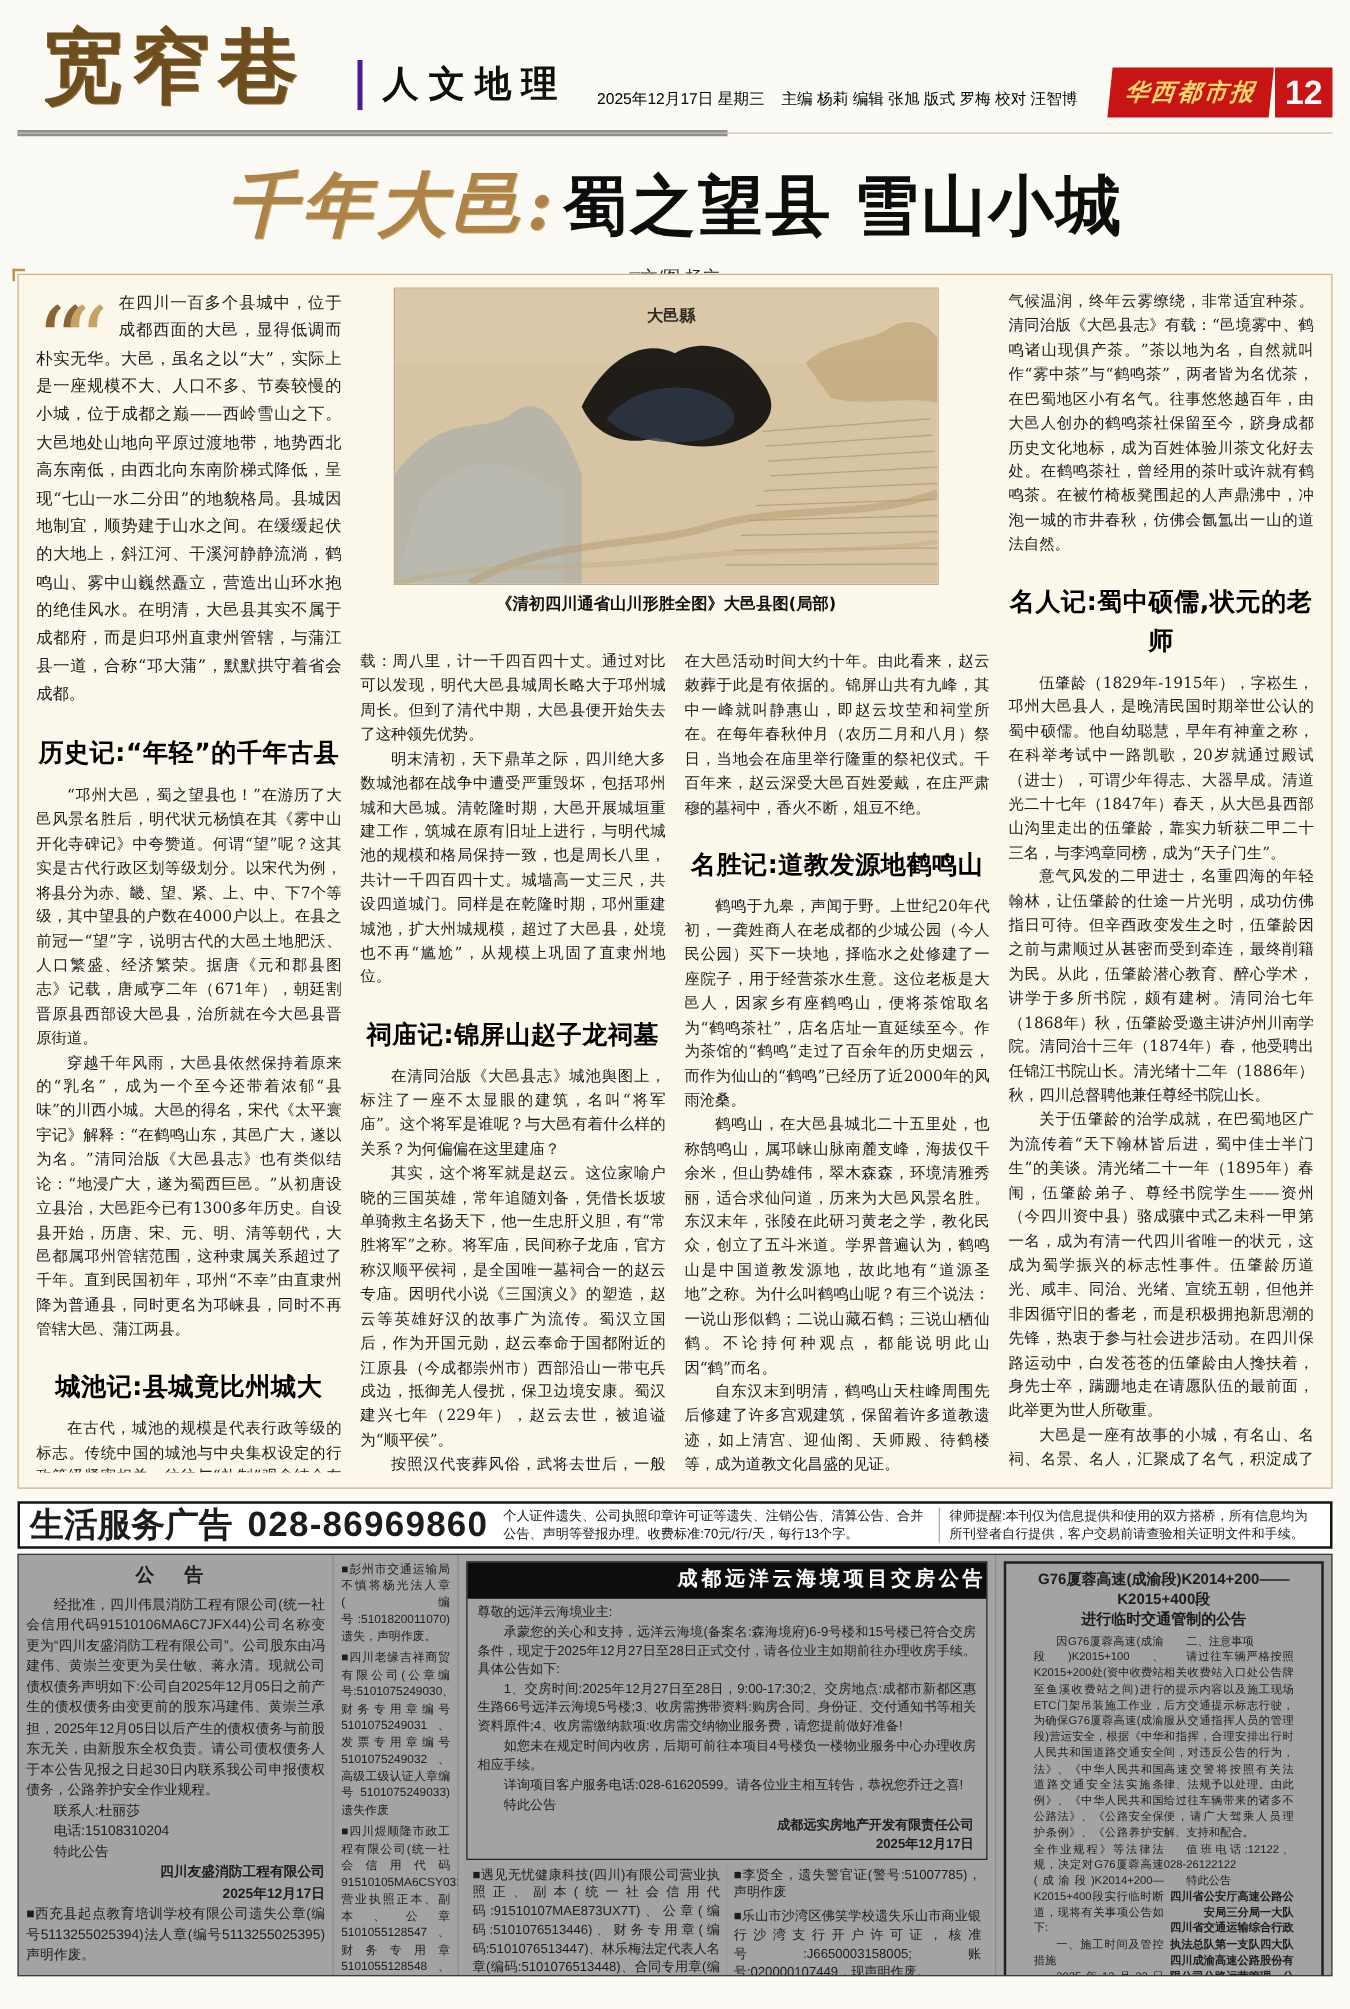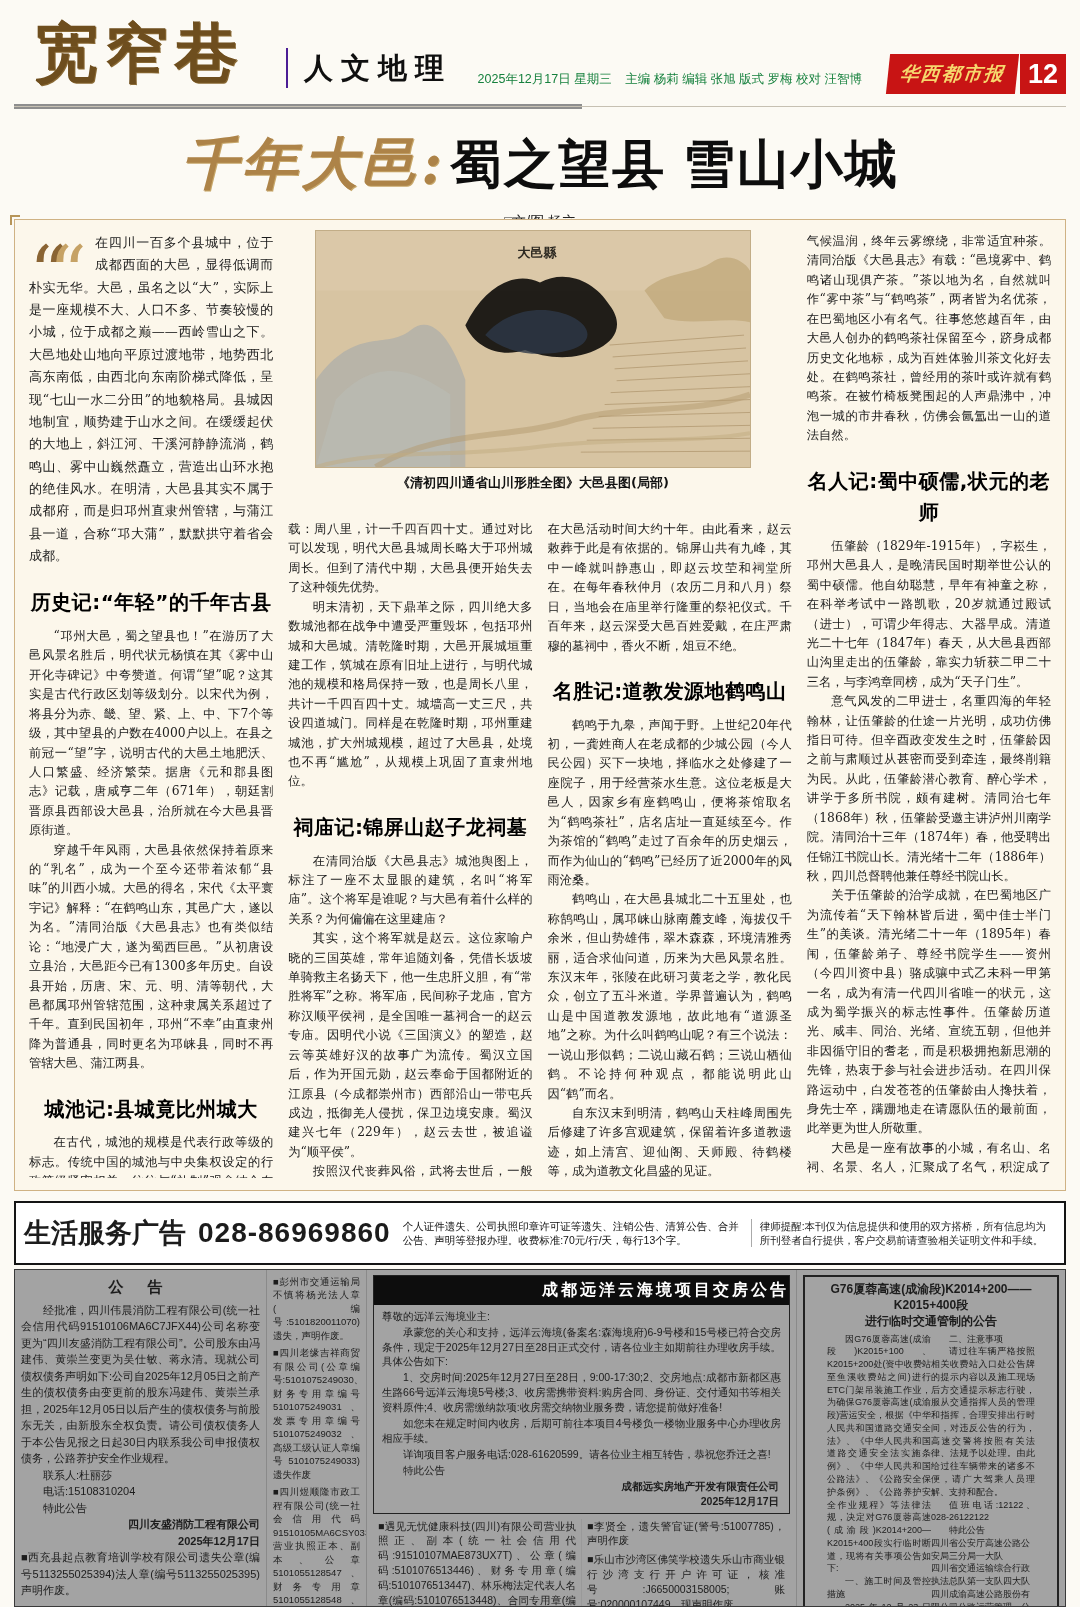--- a/index.html
+++ b/index.html
@@ -3,22 +3,22 @@
 <meta charset="utf-8">
 <style>
   * { box-sizing: border-box; }
   html,body { margin:0; padding:0; }
   body { width:1080px; height:1607px; background:#fcfaf4; font-family:"Liberation Sans",sans-serif; color:#1c1c1c; overflow:hidden; }
   .page { position:relative; width:1080px; height:1607px; }
 
   
   .masthead { position:relative; height:104px; }
   .mast-title { position:absolute; left:34px; top:10px; font-family:"DejaVu Serif",serif; font-size:64px; font-weight:900; color:#6e4e1e; letter-spacing:6px; text-shadow:1px 1px 0 #8a6a35; }
-  .mast-sub { position:absolute; left:286px; top:48px; font-size:29px; font-weight:800; color:#0f0f0f; letter-spacing:8px; padding-left:16px; border-left:2px solid #4c1d95; line-height:40px; }
-  .mast-meta { position:absolute; right:218px; bottom:16px; font-size:12.5px; color:#15803d; white-space:nowrap; }
+  .mast-sub { position:absolute; left:286px; top:48px; font-size:29px; font-weight:800; color:#0f0f0f; letter-spacing:8px; padding-left:16px; border-left:4px solid #4c1d95; line-height:40px; }
+  .mast-meta { position:absolute; right:218px; bottom:16px; font-size:12.5px; color:#000000; white-space:nowrap; }
   .mast-meta span { margin-left:10px; }
   .brand-wrap { position:absolute; right:14px; bottom:10px; display:flex; align-items:stretch; }
   .brand { background:#c81414; color:#f6d76d; font-family:"DejaVu Serif",serif; font-style:italic; font-weight:900; font-size:19px; padding:7px 12px; letter-spacing:2px; transform:skewX(-6deg); }
   .pagenum { background:#c81414; color:#ffffff; font-size:27px; font-weight:900; padding:2px 8px; margin-left:3px; display:flex; align-items:center; }
 
   .header-rule { position:relative; height:7px; margin:0 14px; }
   .header-rule i { position:absolute; left:0; top:0; width:54%; height:5px; background:#8e8e8e; }
   .header-rule b { position:absolute; left:0; right:0; top:2px; height:1px; background:#c6c0b2; }
 
   
@@ -41,21 +41,21 @@
   .qmark { float:left; width:62px; height:36px; overflow:hidden; font-family:"DejaVu Serif",serif; font-size:74px; line-height:1.0; margin:4px 4px 0 0; }
   .qm1 { color:#8a6433; } .qm2 { color:#c6a265; margin-left:-18px; }
   .quote-text { font-size:13px; line-height:1.72; }
 
   .painting { position:absolute; left:300px; top:10px; width:436px; margin:0; z-index:2; }
   .painting svg { display:block; width:436px; height:238px; border:1px solid #c2ad87; }
   .painting figcaption { text-align:center; font-family:"DejaVu Sans",sans-serif; font-size:13px; font-weight:700; margin-top:6px; color:#111; }
 
   
   .ads { margin:10px 14px 0; }
-  .ad-banner { border:2px solid #141414; background:#fff; display:flex; align-items:center; gap:12px; height:64px; padding:2px 8px; }
+  .ad-banner { border:2px solid #141414; background:#fff; display:flex; align-items:center; gap:12px; height:38px; padding:2px 8px; }
   .banner-title { font-size:27px; font-weight:900; white-space:nowrap; }
   .banner-phone { font-size:28px; font-weight:900; letter-spacing:1px; white-space:nowrap; }
   .banner-info { font-size:10.5px; line-height:1.35; width:336px; color:#111; }
   .banner-legal { font-size:10.5px; line-height:1.35; flex:1; border-left:1px solid #aaa; padding-left:8px; color:#222; }
 
   .ads-grid { display:flex; border:1px solid #3a3a3a; background:#a3a3a3; margin-top:4px; height:338px; }
   .ads-col { padding:5px 6px; overflow:hidden; border-right:1px solid #8a8a8a; }
   .col-a { width:252px; font-size:11px; line-height:1.5; }
   .col-b { width:100px; font-size:9.5px; line-height:1.42; }
   .col-c { width:430px; font-size:10.5px; line-height:1.42; }
@@ -77,21 +77,21 @@
 
   .sub2 { display:flex; margin-top:5px; }
   .subcol { flex:1; padding:0 5px; border-right:1px solid #999; }
   .subcol:last-child { border-right:none; }
 
   .g76-box { border:2px solid #222; padding:4px 22px; }
   .g76-title { text-align:center; font-weight:900; font-size:12px; line-height:1.35; margin-bottom:3px; }
   .g76-cols { display:flex; gap:0; font-size:9px; line-height:1.42; }
   .g76-cols > div { flex:1; text-align:justify; }
   .g76-cols p { margin:0; text-indent:2em; }
-  .g76-cols p.sign { text-indent:0; text-align:left; }
+  .g76-cols p.sign { text-indent:0; text-align:right;font-weight:bold; }
 </style>
 </head>
 <body>
 
 <div class="page">
 
   <header class="masthead">
     <span class="mast-title">宽窄巷</span>
     <span class="mast-sub">人文地理</span>
     <div class="mast-meta">

